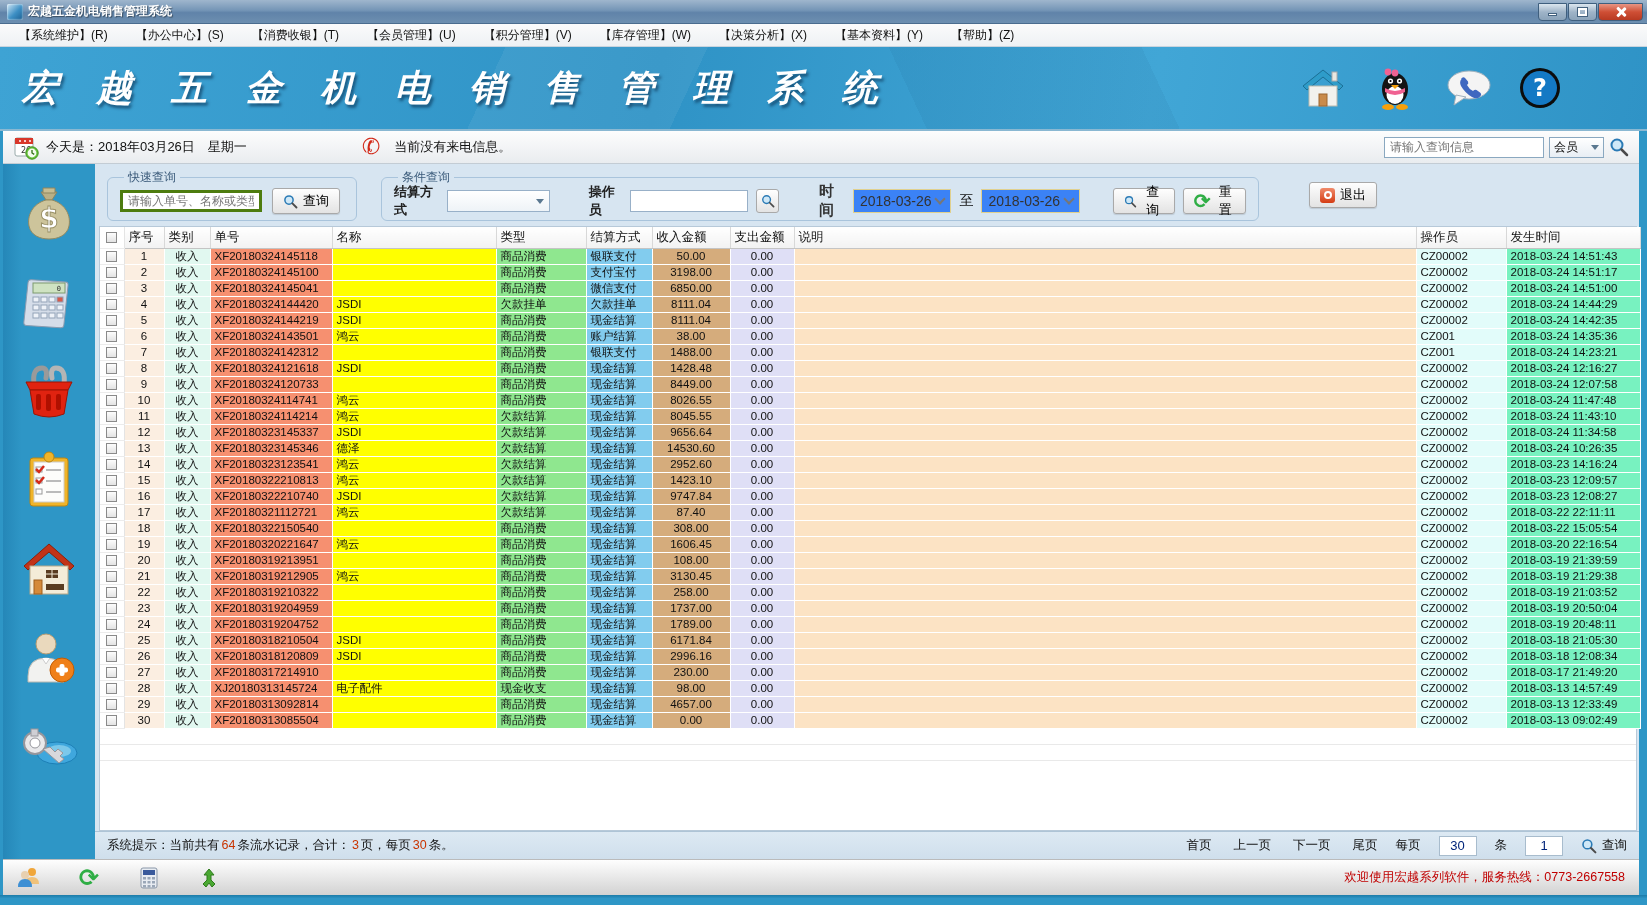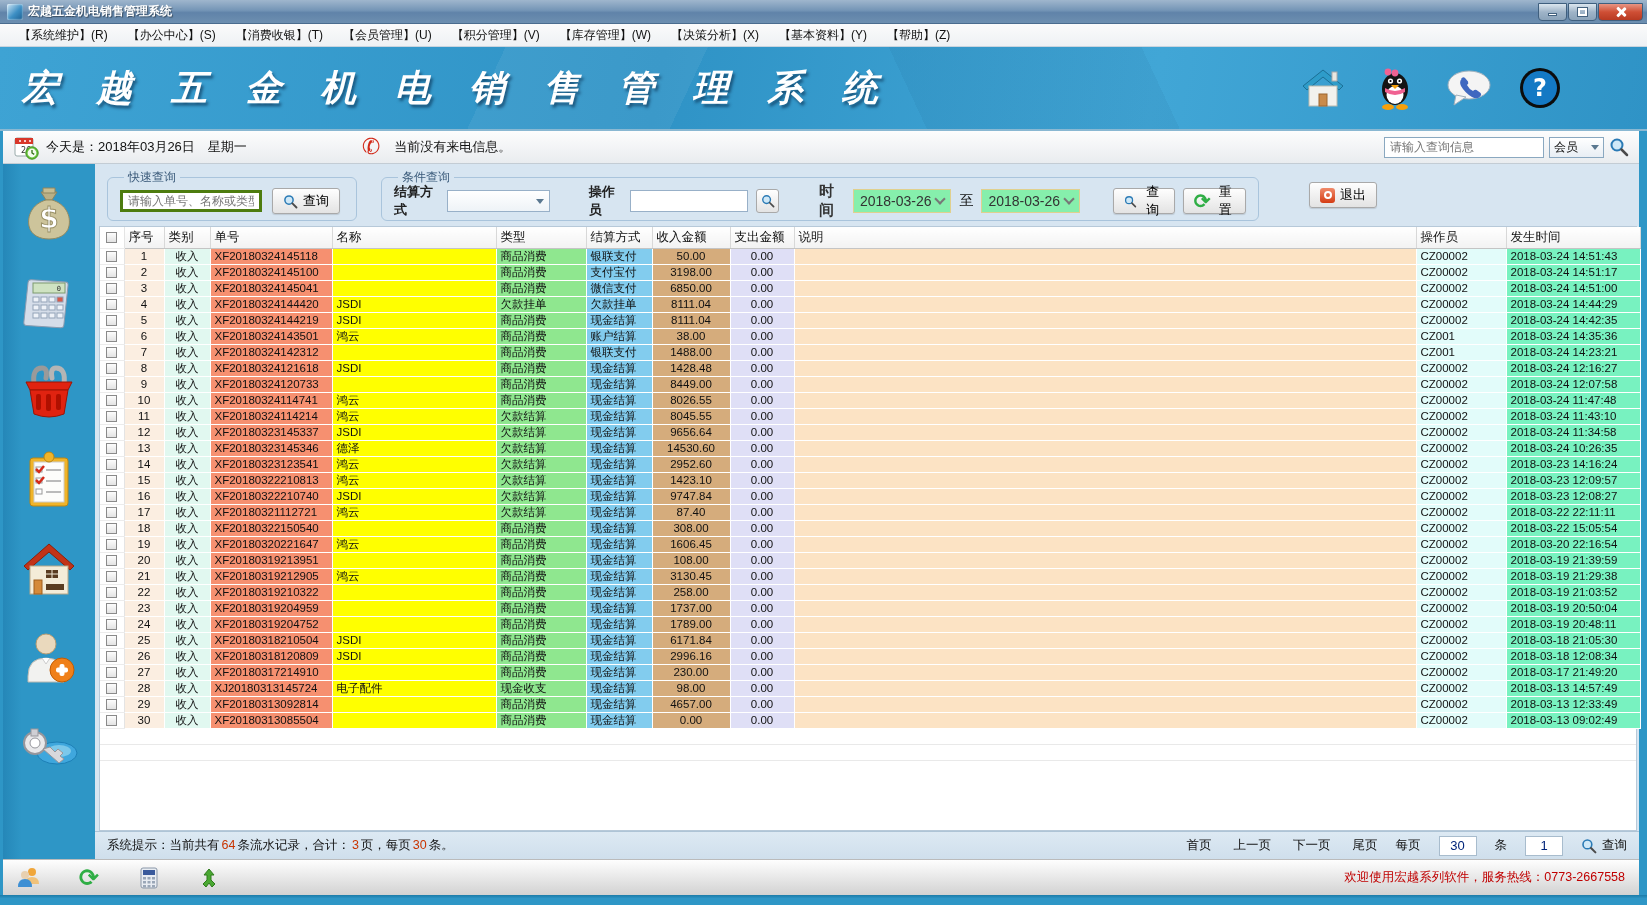--- a/index.html
+++ b/index.html
@@ -21,21 +21,21 @@
   .win-btn.close{background:linear-gradient(#e89584,#cf4f35 50%,#b83a22);width:45px;}
   .glyph-min{width:9px;height:3px;background:#fff;border:1px solid #44627f;margin-top:6px;}
   .glyph-max{width:9px;height:8px;border:2px solid #fff;outline:1px solid #44627f;}
   .glyph-x{position:relative;width:11px;height:11px;}
   .glyph-x:before,.glyph-x:after{content:"";position:absolute;left:5px;top:0;width:2.5px;height:12px;background:#fff;border-radius:1px;}
   .glyph-x:before{transform:rotate(45deg);}
   .glyph-x:after{transform:rotate(-45deg);}
 
   
   .menubar{height:23px;flex:0 0 23px;background:linear-gradient(#fbfbfb,#eef1f4);
-    border-bottom:1px solid #c9d4de;display:flex;align-items:center;padding-left:10px;gap:2px;}
+    border-bottom:1px solid #c9d4de;display:flex;align-items:center;padding-left:10px;gap:10px;}
   .menu-item{padding:3px 9px;cursor:default;}
 
   
   .banner{height:84px;flex:0 0 84px;position:relative;display:flex;align-items:center;
     background:linear-gradient(100deg,#3ea3d4 0%,#2f93c6 40%,#41a6d6 70%,#2f93c6 100%);
     border-bottom:2px solid #8ab8d2;overflow:hidden;}
   .banner:before{content:"";position:absolute;inset:0;
     background:
      linear-gradient(115deg,transparent 30%,rgba(255,255,255,.06) 30%,rgba(255,255,255,.06) 42%,transparent 42%),
      linear-gradient(65deg,transparent 55%,rgba(0,40,80,.05) 55%,rgba(0,40,80,.05) 70%,transparent 70%);}
@@ -81,21 +81,21 @@
   .fs-cond{width:878px;gap:8px;}
   .q-input{width:142px;height:22px;border:3px solid #4d7c0f;background:#fff;padding:0 5px;font-size:12px;color:#666;}
   .btn{height:26px;border:1px solid #a9a9a9;border-radius:3px;background:linear-gradient(#fefefe,#e3e3e3);
     display:inline-flex;align-items:center;gap:5px;padding:0 10px;font-size:13px;cursor:pointer;box-shadow:0 1px 1px rgba(0,0,0,.12);}
   .lab{font-size:13px;font-weight:bold;color:#222;}
   .sel{width:118px;height:22px;border:1px solid #98b0c8;background:linear-gradient(#fff,#eef3f7);
     display:flex;align-items:center;justify-content:flex-end;padding:0 5px;}
   .op-input{width:118px;height:22px;border:1px solid #98b0c8;background:#fff;padding:0 5px;}
   .mini-btn{width:26px;height:24px;border:1px solid #a9a9a9;border-radius:3px;background:linear-gradient(#fff,#e3e3e3);
     display:inline-flex;align-items:center;justify-content:center;cursor:pointer;}
-  .date-box{width:112px;height:24px;border:1px solid #e0d08e;background:#86efac;display:flex;align-items:center;
+  .date-box{width:112px;height:24px;border:1px solid #e0d08e;background:#3b82f6;display:flex;align-items:center;
     justify-content:space-between;padding:0 6px;font-size:14px;color:#333;}
   .chev{width:8px;height:8px;border-right:2px solid #777;border-bottom:2px solid #777;transform:rotate(45deg);margin-top:-4px;}
   .exit-btn{margin-left:26px;}
   .exit-ico{width:15px;height:15px;border-radius:3px;background:linear-gradient(#f08a6a,#d43c14);
     display:inline-flex;align-items:center;justify-content:center;}
   .exit-ico i{width:8px;height:8px;border:2px solid #fff;border-radius:50%;display:block;}
 
   
   .grid-wrap{flex:1;background:#fff;margin:0 2px 0 4px;border:1px solid #b7c9d9;display:flex;flex-direction:column;min-height:0;}
   table{border-collapse:collapse;table-layout:fixed;width:1540px;}

